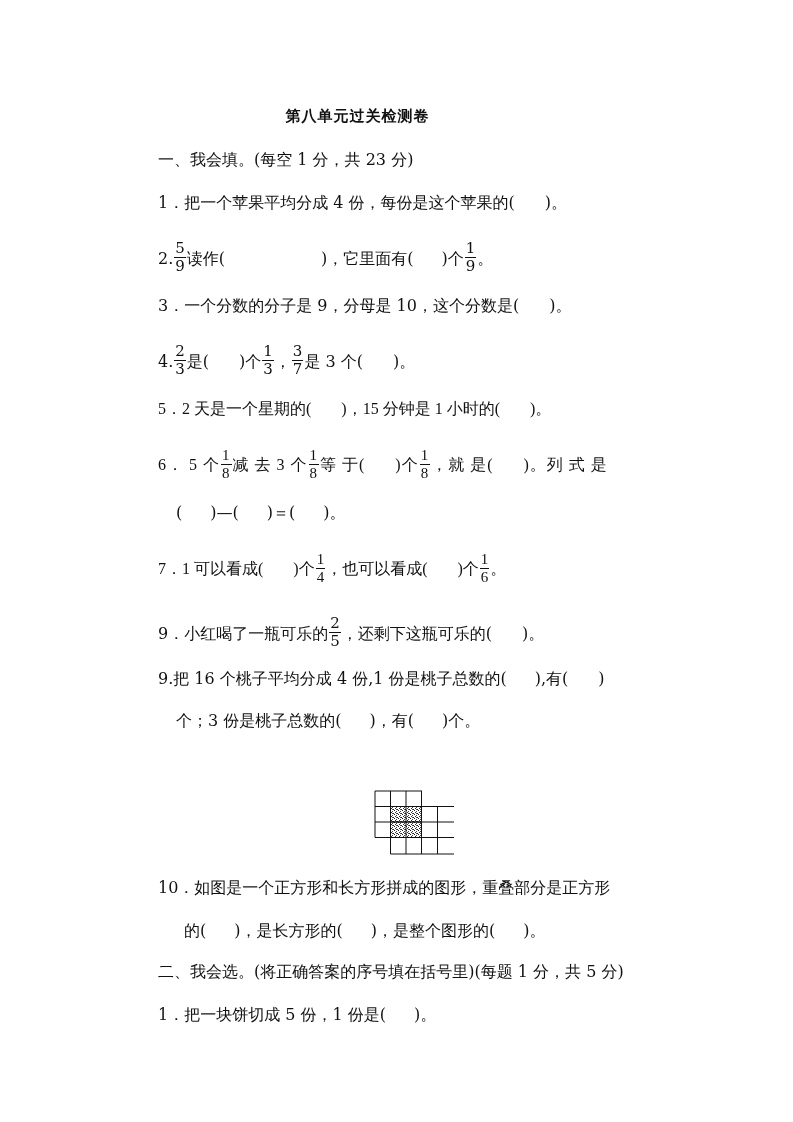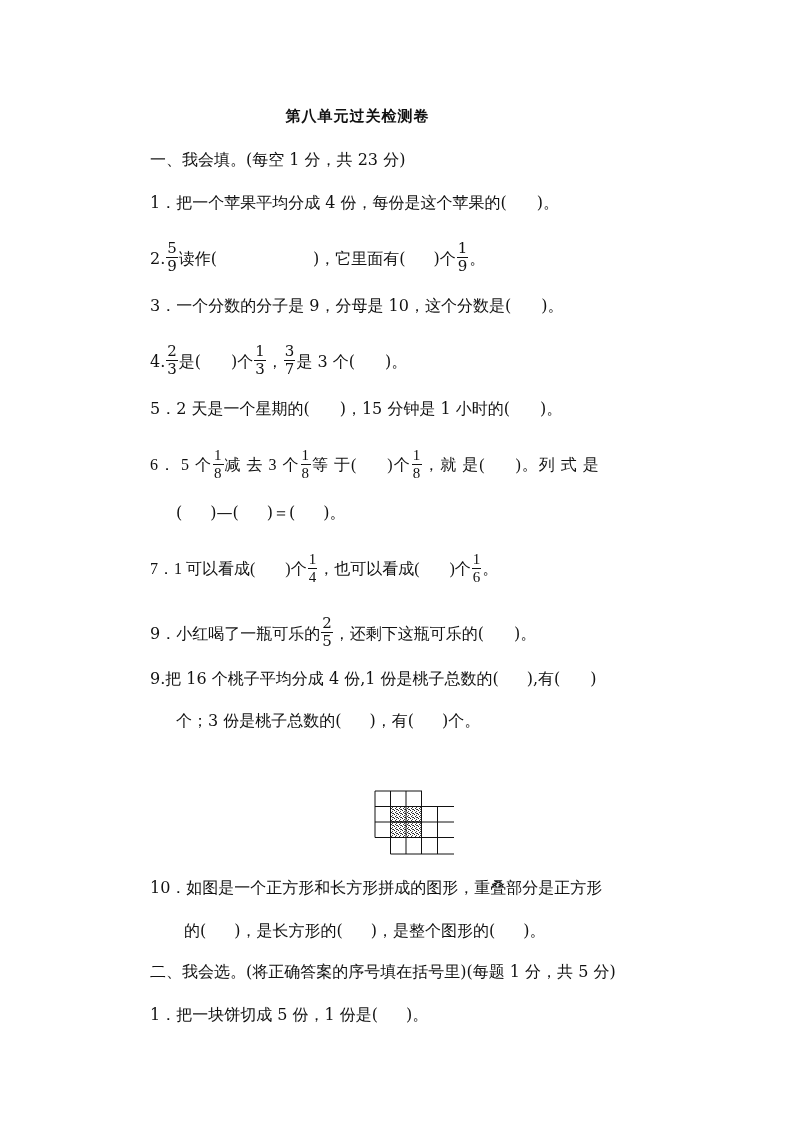--- a/index.html
+++ b/index.html
@@ -2,21 +2,21 @@
 <html><head>
   <meta charset="utf-8">
   <style>
     html, body { margin: 0; padding: 0; background: #ffffff; }
     body {
       width: 793px; height: 1122px; position: relative; overflow: hidden;
       font-family: "DejaVu Serif", "Liberation Serif", serif;
       color: #111111;
     }
     .line {
-      position: absolute; left: 150px; white-space: nowrap;
+      position: absolute; left: 158px; white-space: nowrap;
       font-size: 16px; line-height: 20px;
     }
     .title {
       position: absolute; left: 0; width: 715px; top: 107px; text-align: center;
       font-family: "DejaVu Sans", "Liberation Sans", sans-serif;
       font-weight: bold; font-size: 15px; letter-spacing: 1px;
     }
     .frac {
       display: inline-block; vertical-align: middle; text-align: center;
       font-size: 15px; line-height: 17px; margin: 0 1px;
@@ -45,21 +45,21 @@
   </div>
 
   <div class="line" style="top:296px;">
     <span>3．一个分数的分子是 9，分母是 10，这个分数是(</span><span class="blank" style="width:30px;"></span><span>)。</span>
   </div>
 
   <div class="line" style="top:345px;">
     <span>4.</span><span class="frac"><span class="num">2</span><span class="den">3</span></span><span>是(</span><span class="blank" style="width:30px;"></span><span>)个</span><span class="frac"><span class="num">1</span><span class="den">3</span></span><span>，</span><span class="frac"><span class="num">3</span><span class="den">7</span></span><span>是 3 个(</span><span class="blank" style="width:30px;"></span><span>)。</span>
   </div>
 
-  <div class="line" style="top:399px;">
+  <div class="line" style="top:399px;font-family:Liberation Serif, serif;">
     <span>5．2 天是一个星期的(</span><span class="blank" style="width:30px;"></span><span>)，15 分钟是 1 小时的(</span><span class="blank" style="width:30px;"></span><span>)。</span>
   </div>
 
   <div class="line" style="top:449px; letter-spacing:1px;font-family:Liberation Serif, serif;">
     <span>6． 5 个</span><span class="frac"><span class="num">1</span><span class="den">8</span></span><span>减 去 3 个</span><span class="frac"><span class="num">1</span><span class="den">8</span></span><span>等 于(</span><span class="blank" style="width:30px;"></span><span>)个</span><span class="frac"><span class="num">1</span><span class="den">8</span></span><span>，就 是(</span><span class="blank" style="width:30px;"></span><span>)。列 式 是</span>
   </div>
   <div class="line" style="top:503px; left:176px;">
     <span>(</span><span class="blank" style="width:28px;"></span><span>)—(</span><span class="blank" style="width:28px;"></span><span>)＝(</span><span class="blank" style="width:28px;"></span><span>)。</span>
   </div>
 

